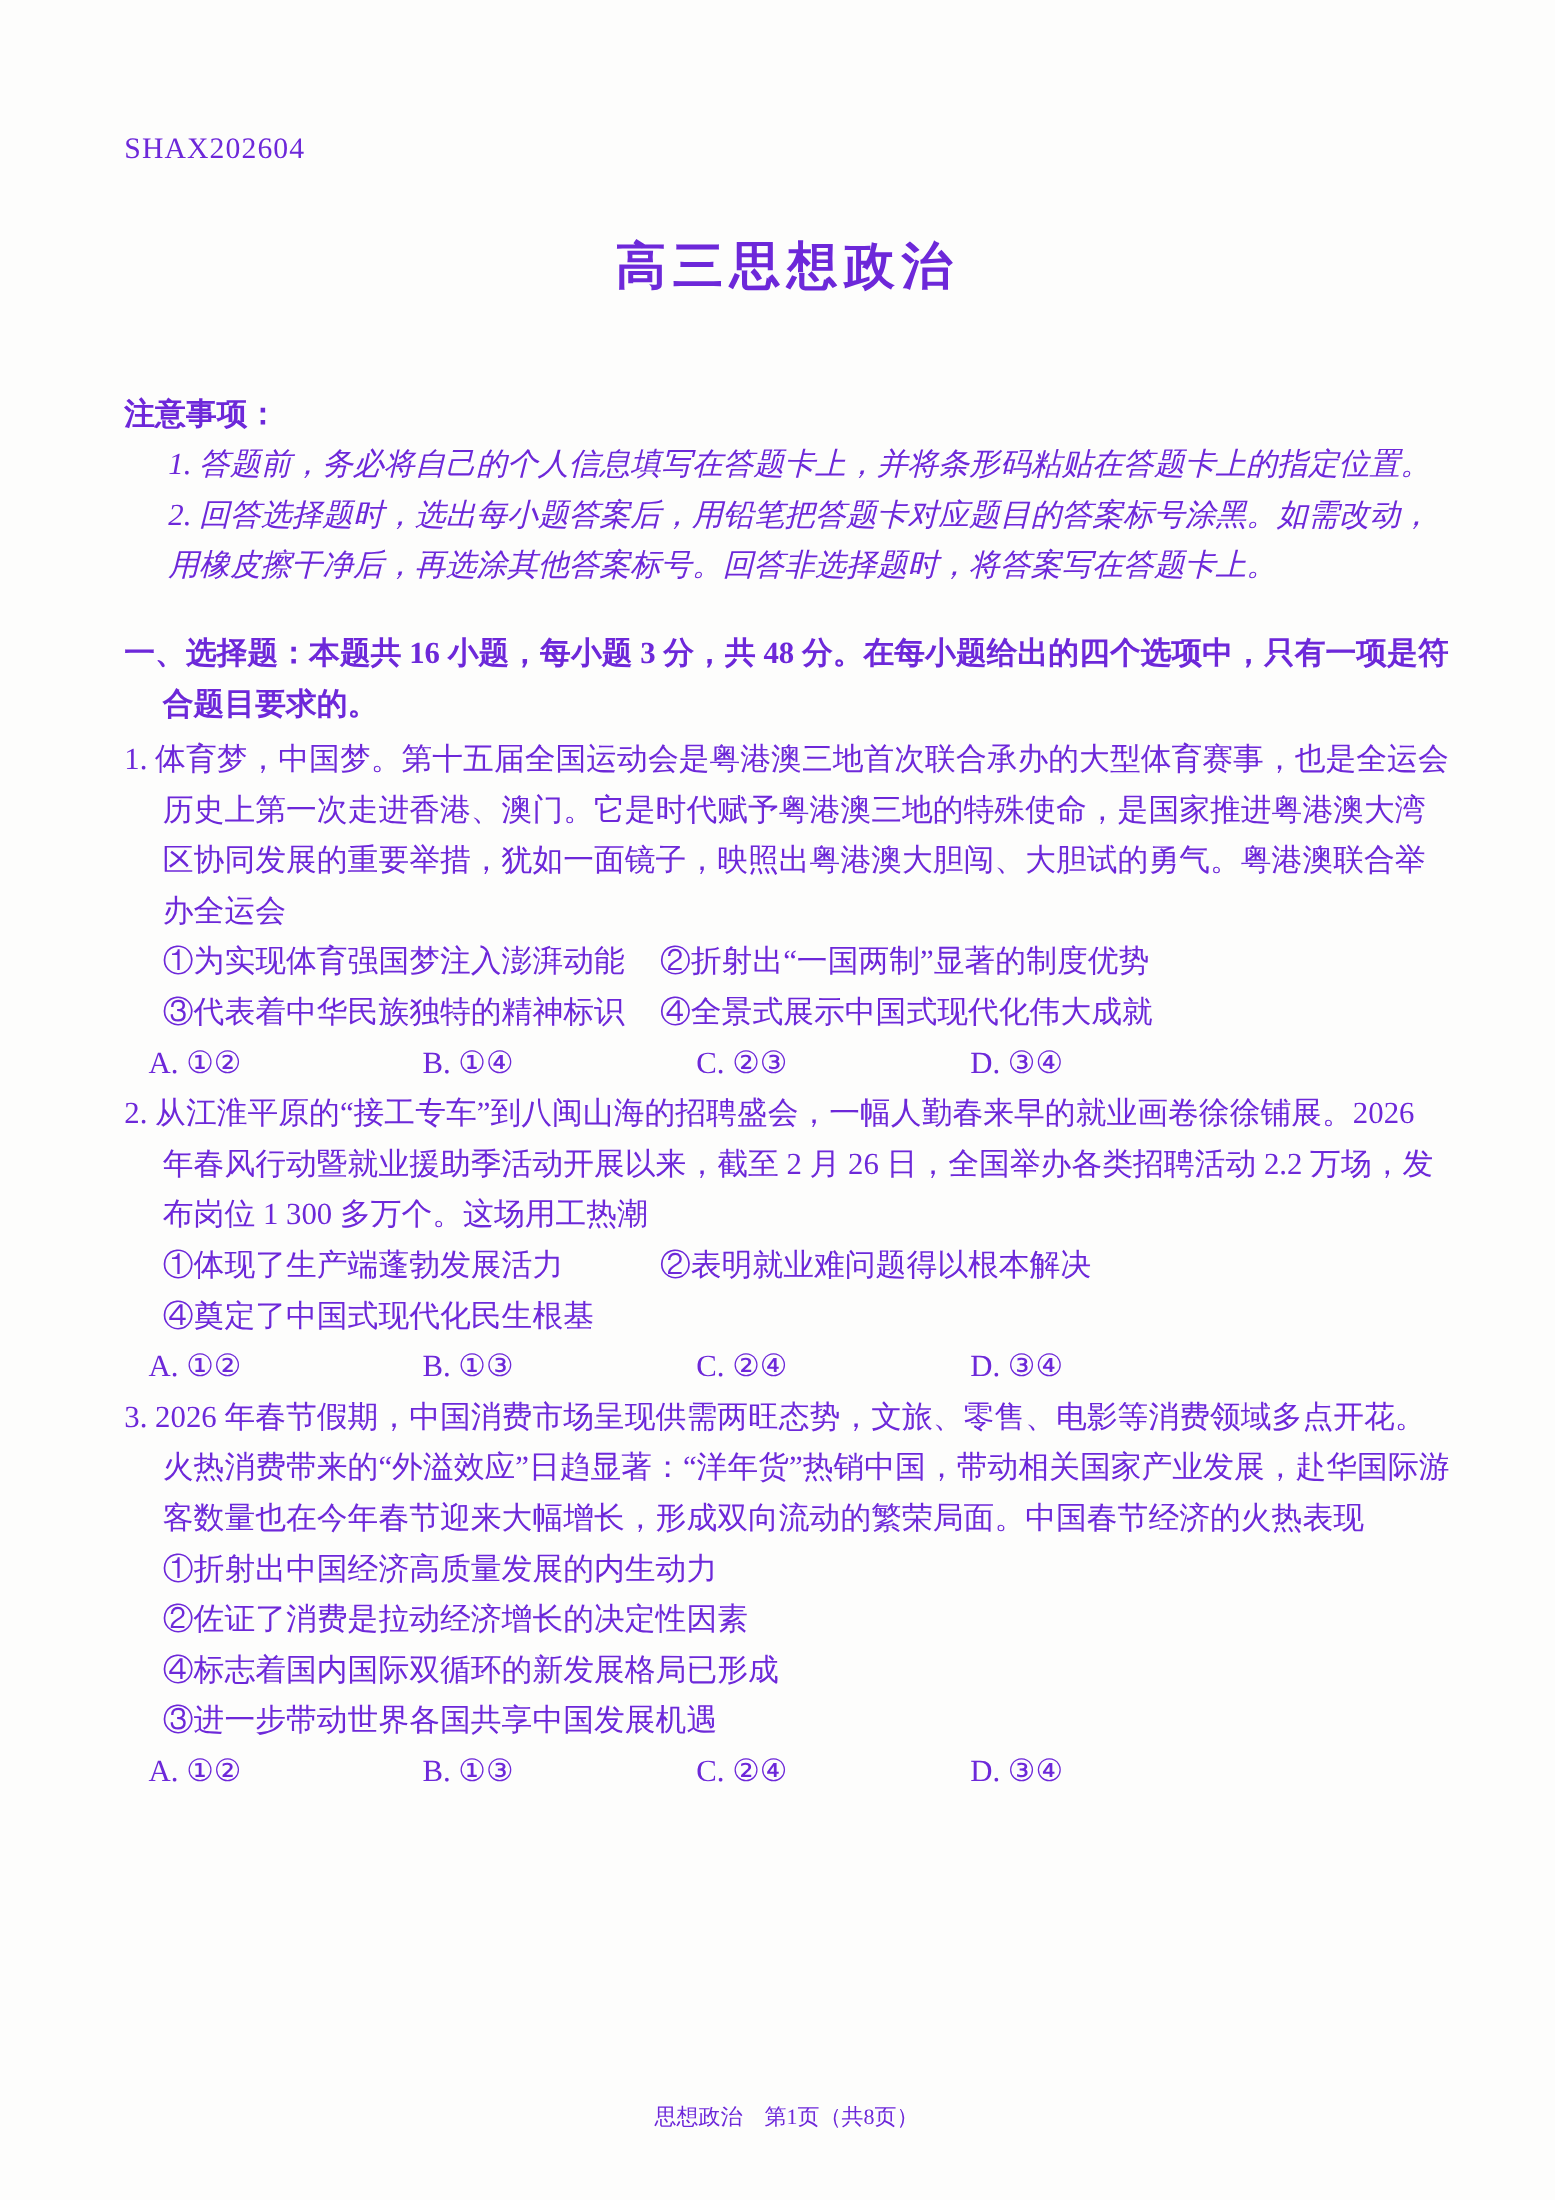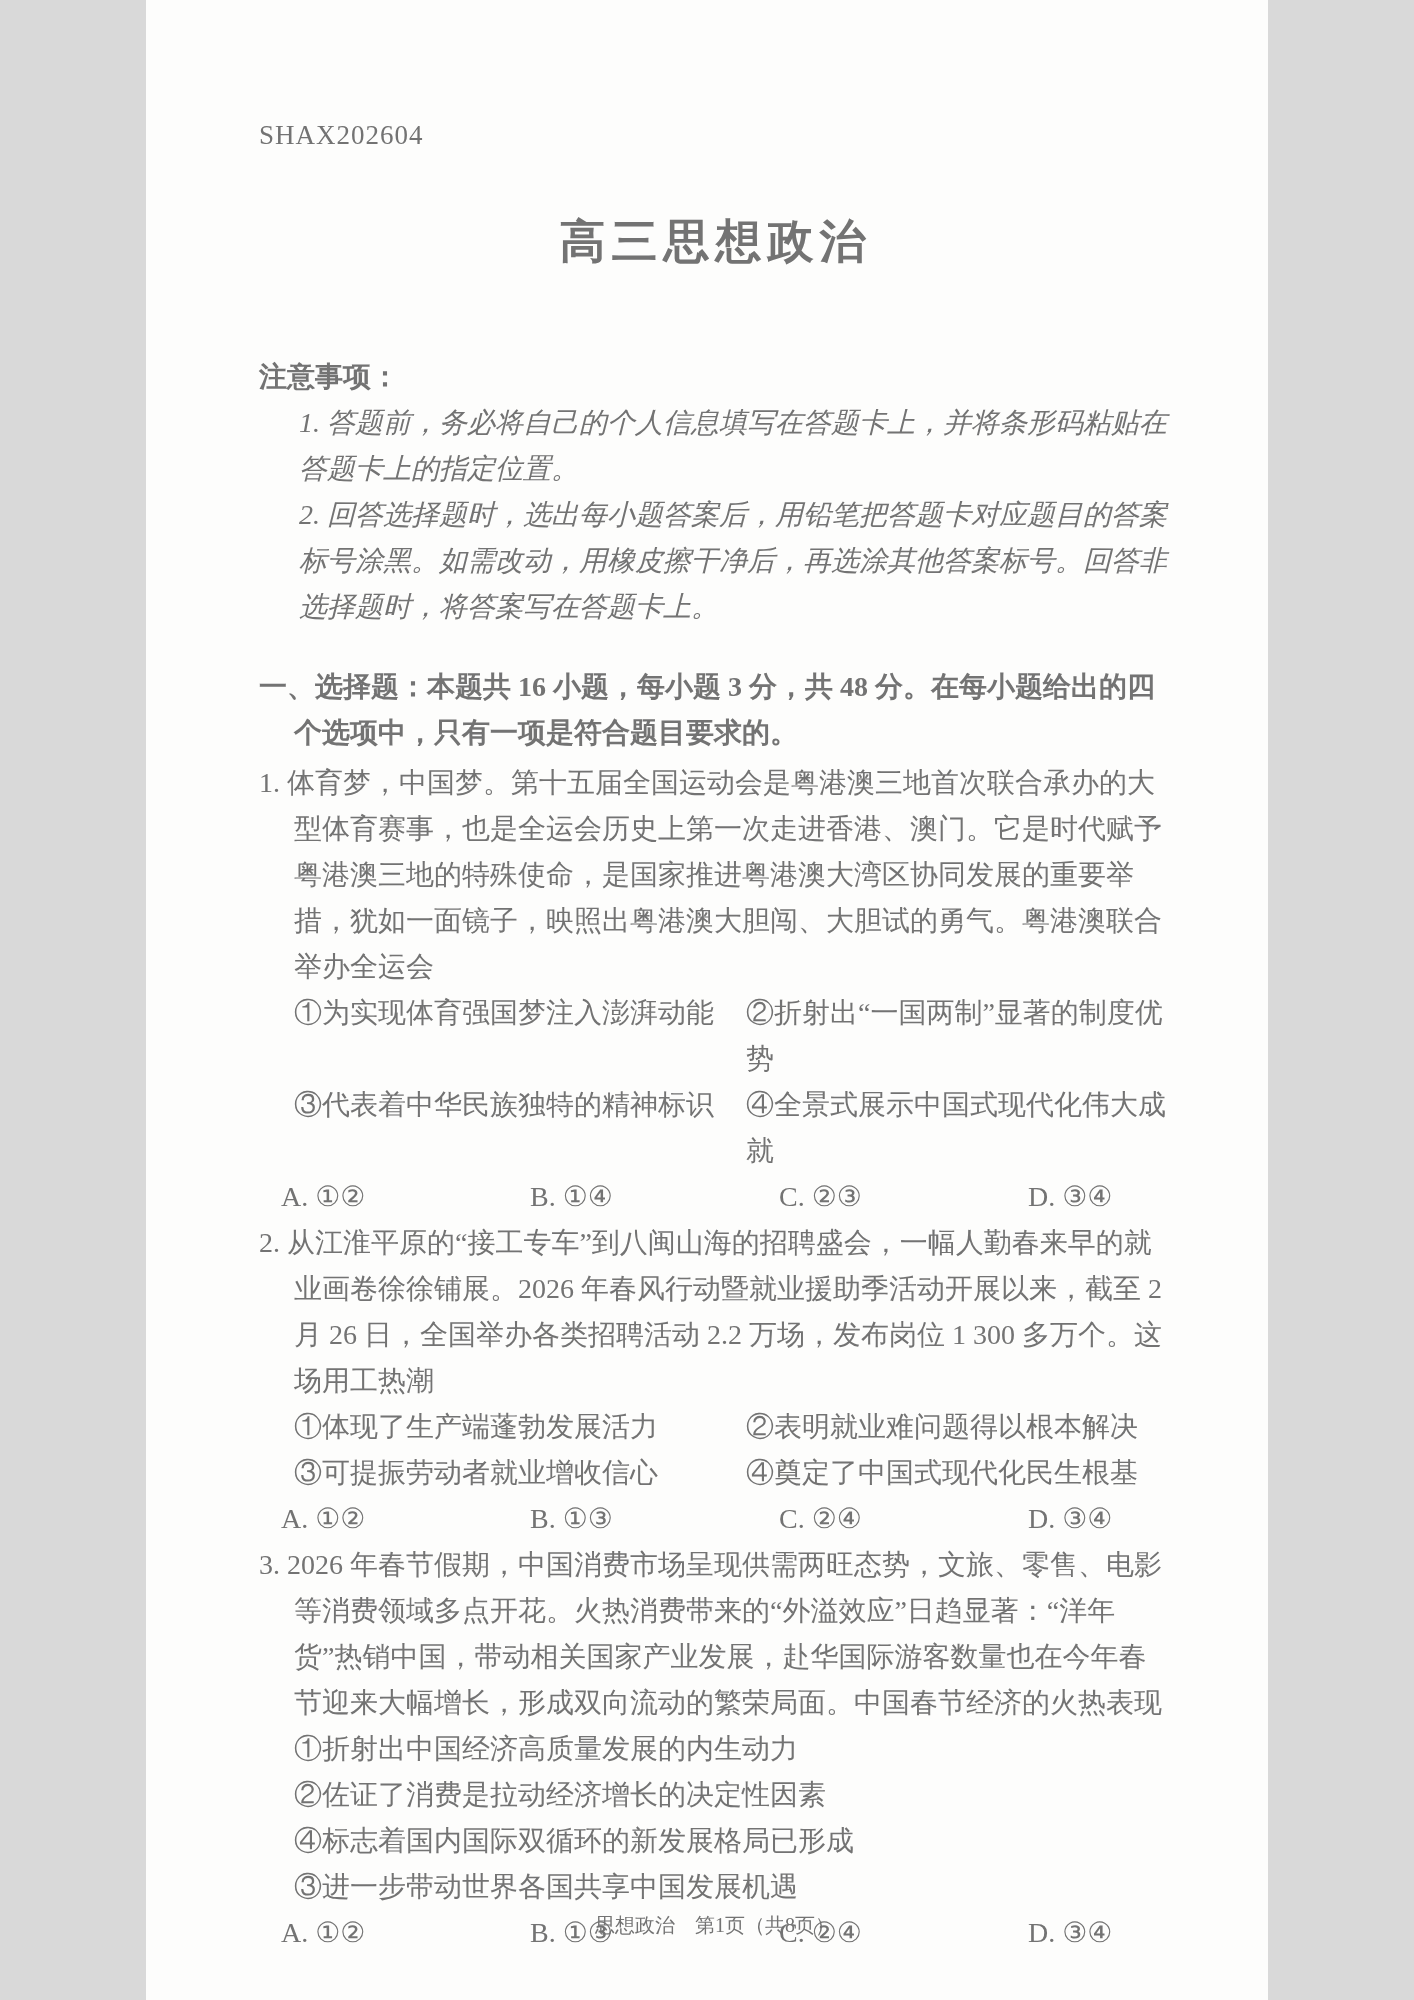--- a/index.html
+++ b/index.html
@@ -1,25 +1,25 @@
 <!DOCTYPE html>
 <html><head>
 <meta charset="utf-8">
 <style>
   html, body { margin: 0; padding: 0; background: #d9d9d9; }
   .page {
     position: relative;
-    width: 1122px;
+    width: 1414px;
     height: 2000px;
     margin: 0 auto;
     background: #fdfdfc;
     box-sizing: border-box;
     padding: 112px 96px 0 113px;
     font-family: "Liberation Serif", "DejaVu Serif", serif;
-    color: #737373;
+    color: #6d28d9;
     font-size: 28px;
     line-height: 46px;
     overflow: hidden;
   }
   .paper-code {
     font-size: 27px;
     letter-spacing: 1px;
     margin-bottom: 58px;
   }
   .paper-title {
@@ -104,21 +104,20 @@
       <span class="choice">C. ②③</span>
       <span class="choice">D. ③④</span>
     </div>
   </div>
 
   <div class="question">
     <div class="q-stem">2. 从江淮平原的“接工专车”到八闽山海的招聘盛会，一幅人勤春来早的就业画卷徐徐铺展。2026 年春风行动暨就业援助季活动开展以来，截至 2 月 26 日，全国举办各类招聘活动 2.2 万场，发布岗位 1 300 多万个。这场用工热潮</div>
     <div class="options-2col">
       <span class="option">①体现了生产端蓬勃发展活力</span>
       <span class="option">②表明就业难问题得以根本解决</span>
-      <span class="option">③可提振劳动者就业增收信心</span>
       <span class="option">④奠定了中国式现代化民生根基</span>
     </div>
     <div class="choices">
       <span class="choice">A. ①②</span>
       <span class="choice">B. ①③</span>
       <span class="choice">C. ②④</span>
       <span class="choice">D. ③④</span>
     </div>
   </div>
 

